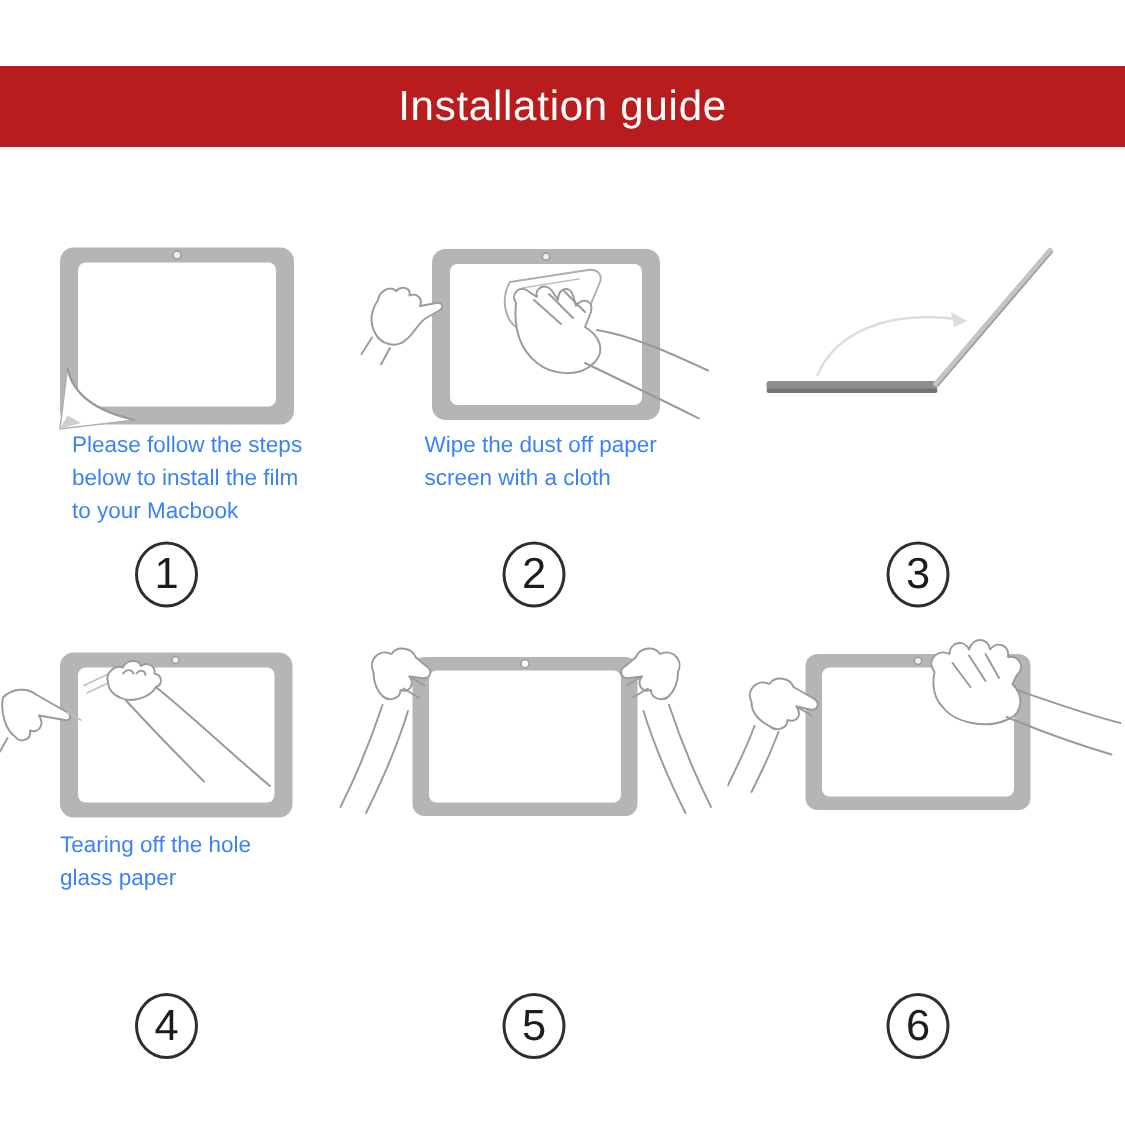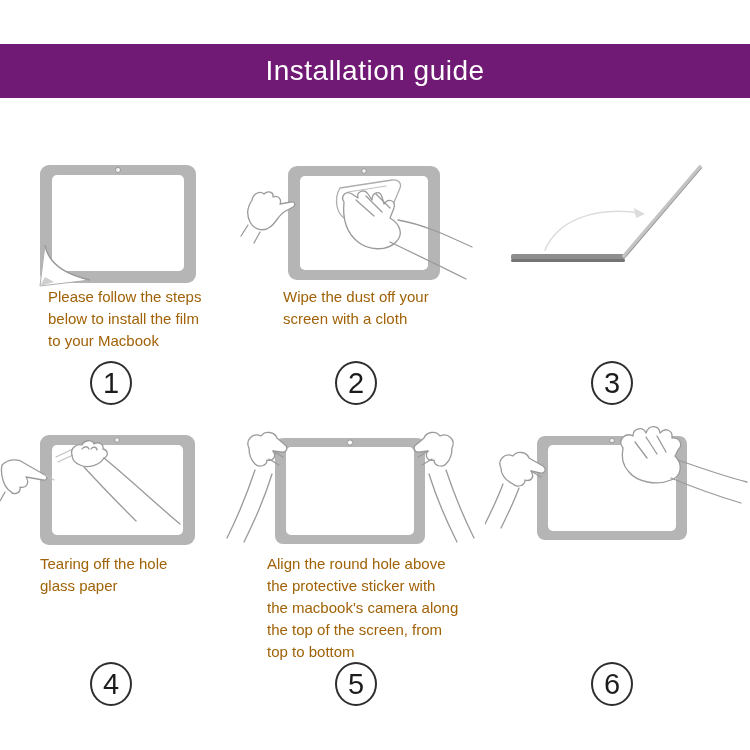--- a/index.html
+++ b/index.html
@@ -1,27 +1,27 @@
 <!DOCTYPE html>
 <html><head>
 <meta charset="utf-8">
 <style>
   html,body{margin:0;padding:0;background:#fff;}
   #canvas{
     position:relative;width:750px;height:750px;background:#ffffff;overflow:hidden;
     font-family:"Liberation Sans","DejaVu Sans",sans-serif;
   }
   .header{
-    position:absolute;left:0;top:44px;width:750px;height:54px;background:#701a75;
+    position:absolute;left:0;top:44px;width:750px;height:54px;background:#b91c1c;
     display:flex;align-items:center;justify-content:center;
   }
   .header-title{color:#ffffff;font-size:28px;font-weight:400;letter-spacing:.5px;}
   .illus{position:absolute;}
   .step-text{
-    position:absolute;white-space:pre-line;font-size:15px;line-height:22px;color:#a16207;
+    position:absolute;white-space:pre-line;font-size:15px;line-height:22px;color:#3b82f6;
   }
   .num{
     position:absolute;width:38px;height:40px;border:2px solid #2e2e2e;border-radius:50%;
     display:flex;align-items:center;justify-content:center;
     font-size:29px;color:#1c1c1c;background:#fff;
   }
   .hand{fill:#ffffff;stroke:#9a9a9a;stroke-width:1.3;stroke-linejoin:round;stroke-linecap:round;}
   .ln{fill:none;stroke:#9a9a9a;stroke-width:1.3;stroke-linecap:round;}
   .soft{fill:none;stroke:#c0c0c0;stroke-width:1.1;stroke-linecap:round;}
 </style>
@@ -125,29 +125,24 @@
 
     <path class="hand" d="M16,48 C12,40 20,32 28,36 C32,30 42,32 44,38 L58,46 C62,49 60,54 55,53 L46,51 C50,57 46,62 40,60 C40,66 32,68 28,64 C20,60 16,54 16,48 Z"></path>
     <path class="ln" d="M46,51 L56,57"></path>
     <path class="ln" d="M18,64 C12,80 6,92 0,104"></path>
     <path class="ln" d="M34,68 C28,84 22,96 16,108"></path>
   </svg>
 
   <div class="step-text" style="left:48px;top:286px;width:175px">Please follow the steps
 below to install the film
 to your Macbook</div>
-  <div class="step-text" style="left:283px;top:286px;width:180px">Wipe the dust off your
+  <div class="step-text" style="left:283px;top:286px;width:180px">Wipe the dust off paper
 screen with a cloth</div>
   <div class="step-text" style="left:40px;top:553px;width:185px">Tearing off the hole
 glass paper</div>
-  <div class="step-text" style="left:267px;top:553px;width:210px">Align the round hole above
-the protective sticker with
-the macbook's camera along
-the top of the screen, from
-top to bottom</div>
 
   <div class="num" style="left:90px;top:361px">
     <span>1</span>
   </div>
   <div class="num" style="left:335px;top:361px">
     <span>2</span>
   </div>
   <div class="num" style="left:591px;top:361px">
     <span>3</span>
   </div>

